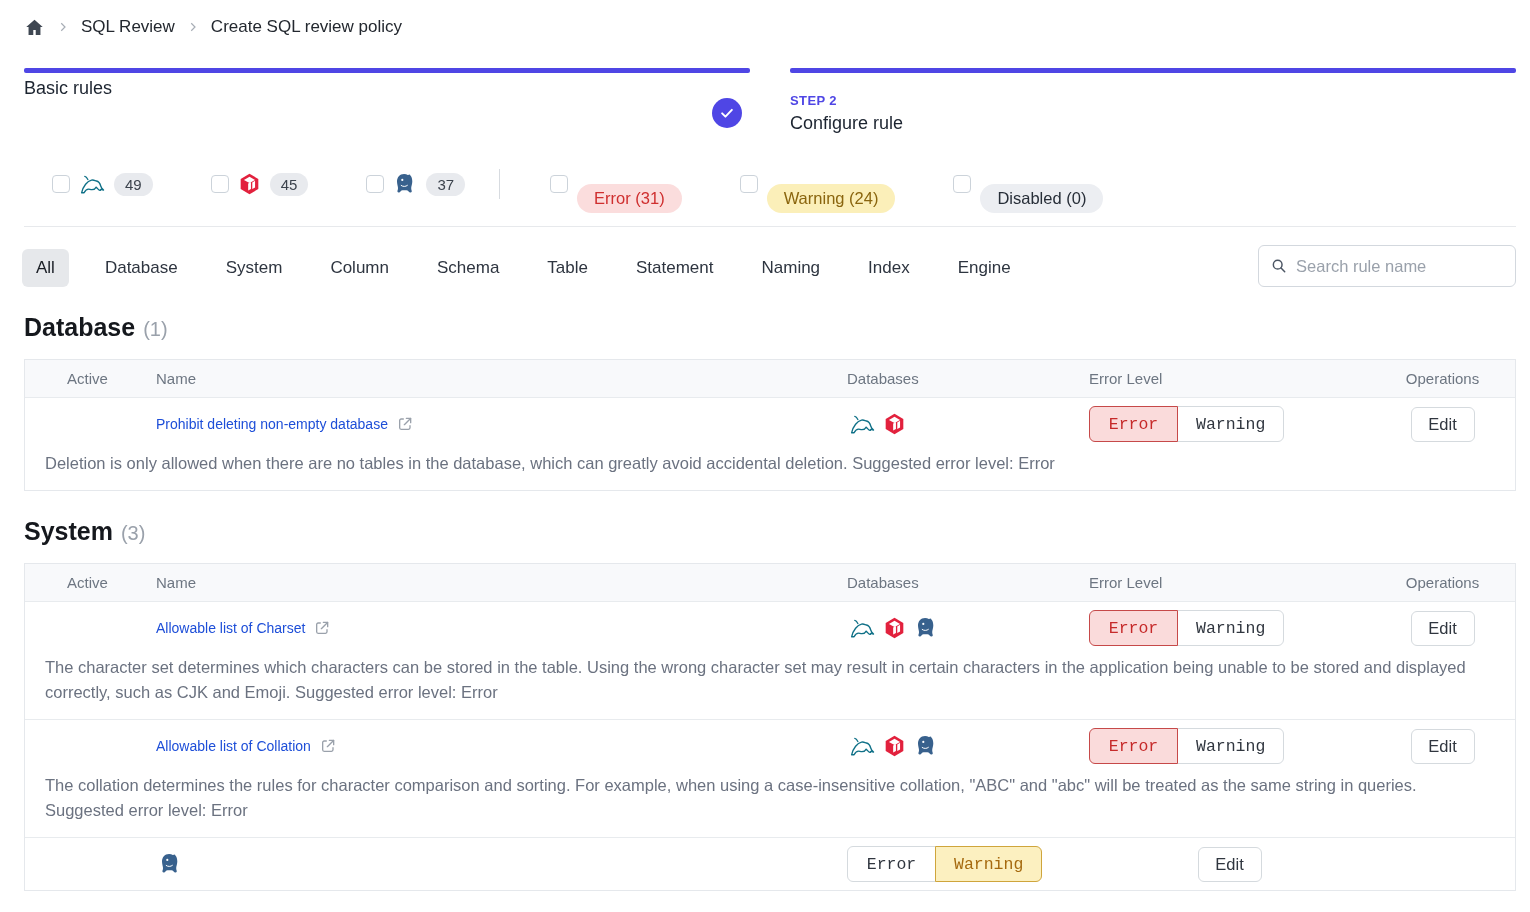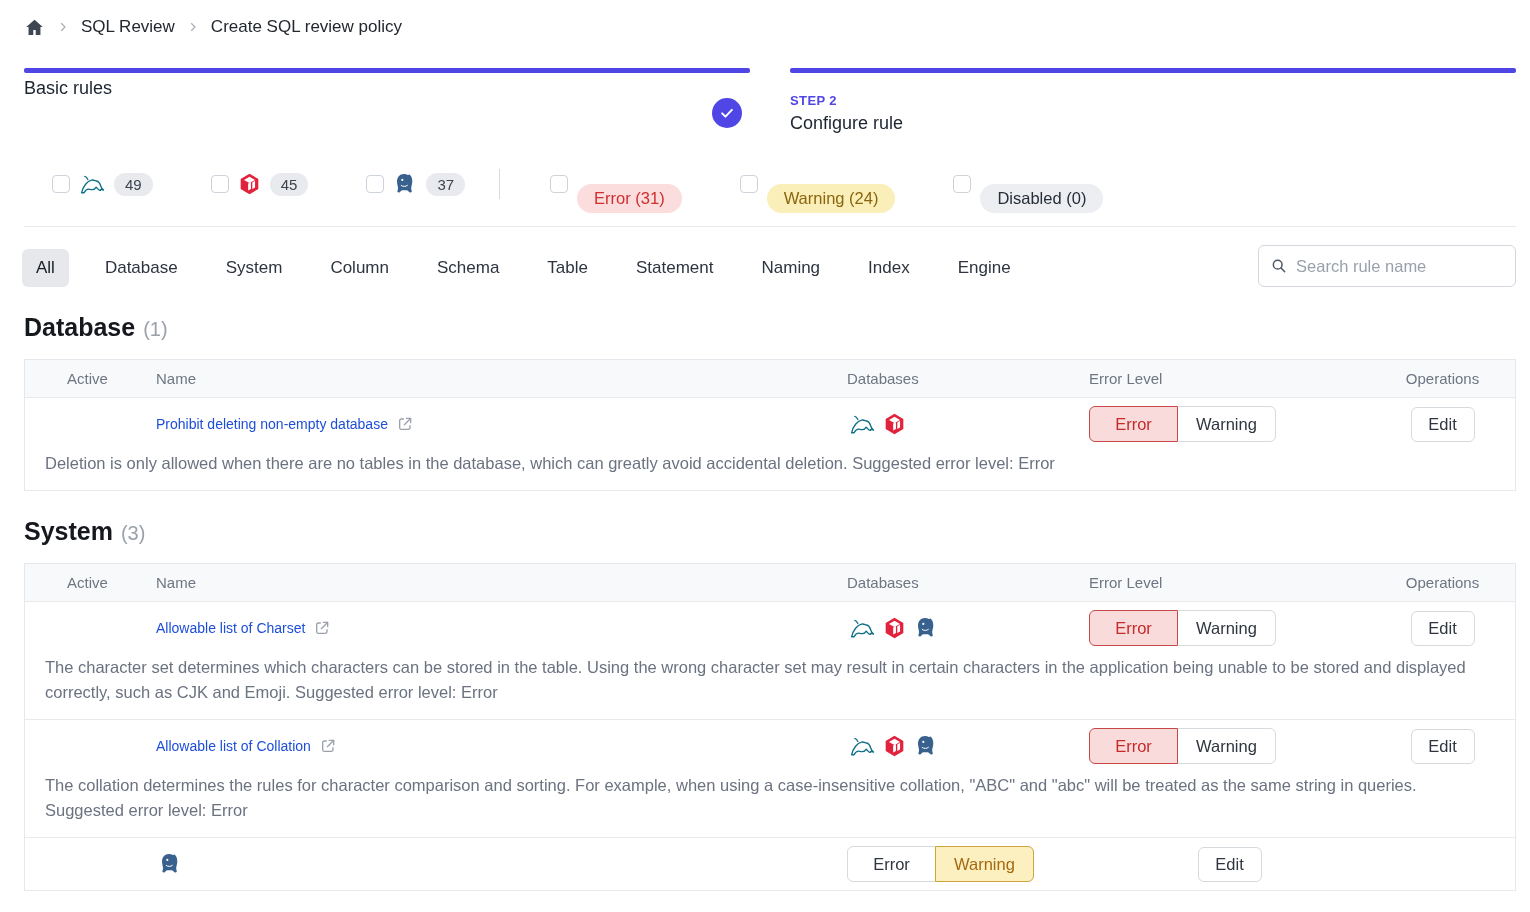--- a/index.html
+++ b/index.html
@@ -56,21 +56,21 @@
   .th:nth-child(5) { text-align:center; }
   .rule-block + .rule-block { border-top:1px solid #e8ebee; }
   .rule-row { height:52px; }
   .cell-active { padding-left:42px; }
   .toggle { width:45px; height:24px; border-radius:12px; background:#4f46e5; position:relative; cursor:pointer; }
   .toggle .knob { position:absolute; top:2px; right:2px; width:20px; height:20px; border-radius:50%; background:#fff; }
   .cell-name { display:flex; align-items:center; gap:9px; font-size:14px; color:#1d4ed8; cursor:pointer; }
   .cell-dbs { display:flex; align-items:center; gap:8px; padding-left:2px; }
   .cell-level { display:flex; }
   .seg-btn { height:36px; min-width:89px; padding:0 18px; font-size:16.5px; background:#fff;
-    border:1px solid #d5dade; color:#30363f; cursor:pointer; font-family:Liberation Sans, sans-serif; }
+    border:1px solid #d5dade; color:#30363f; cursor:pointer; font-family:Liberation Mono, monospace; }
   .seg-btn.left { border-radius:6px 0 0 6px; }
   .seg-btn.right { border-radius:0 6px 6px 0; margin-left:-1px; }
   .seg-btn.sel-error { background:#fadbdb; border-color:#c64949; color:#c62a2a; position:relative; z-index:1; }
   .seg-btn.sel-warning { background:#fcf0c0; border-color:#cfa53c; color:#a5690e; position:relative; z-index:1; }
   .cell-ops { display:flex; justify-content:center; }
   .edit-btn { width:64px; height:35px; border:1px solid #d5dade; border-radius:6px; background:#fff;
     font-size:16.5px; color:#30363f; cursor:pointer; font-family:"Liberation Sans", sans-serif; }
   .rule-desc { color:#6b7280; font-size:16.5px; line-height:25px; padding:1px 20px 14px 20px; }
 
   .eng-icon { display:flex; align-items:center; }

